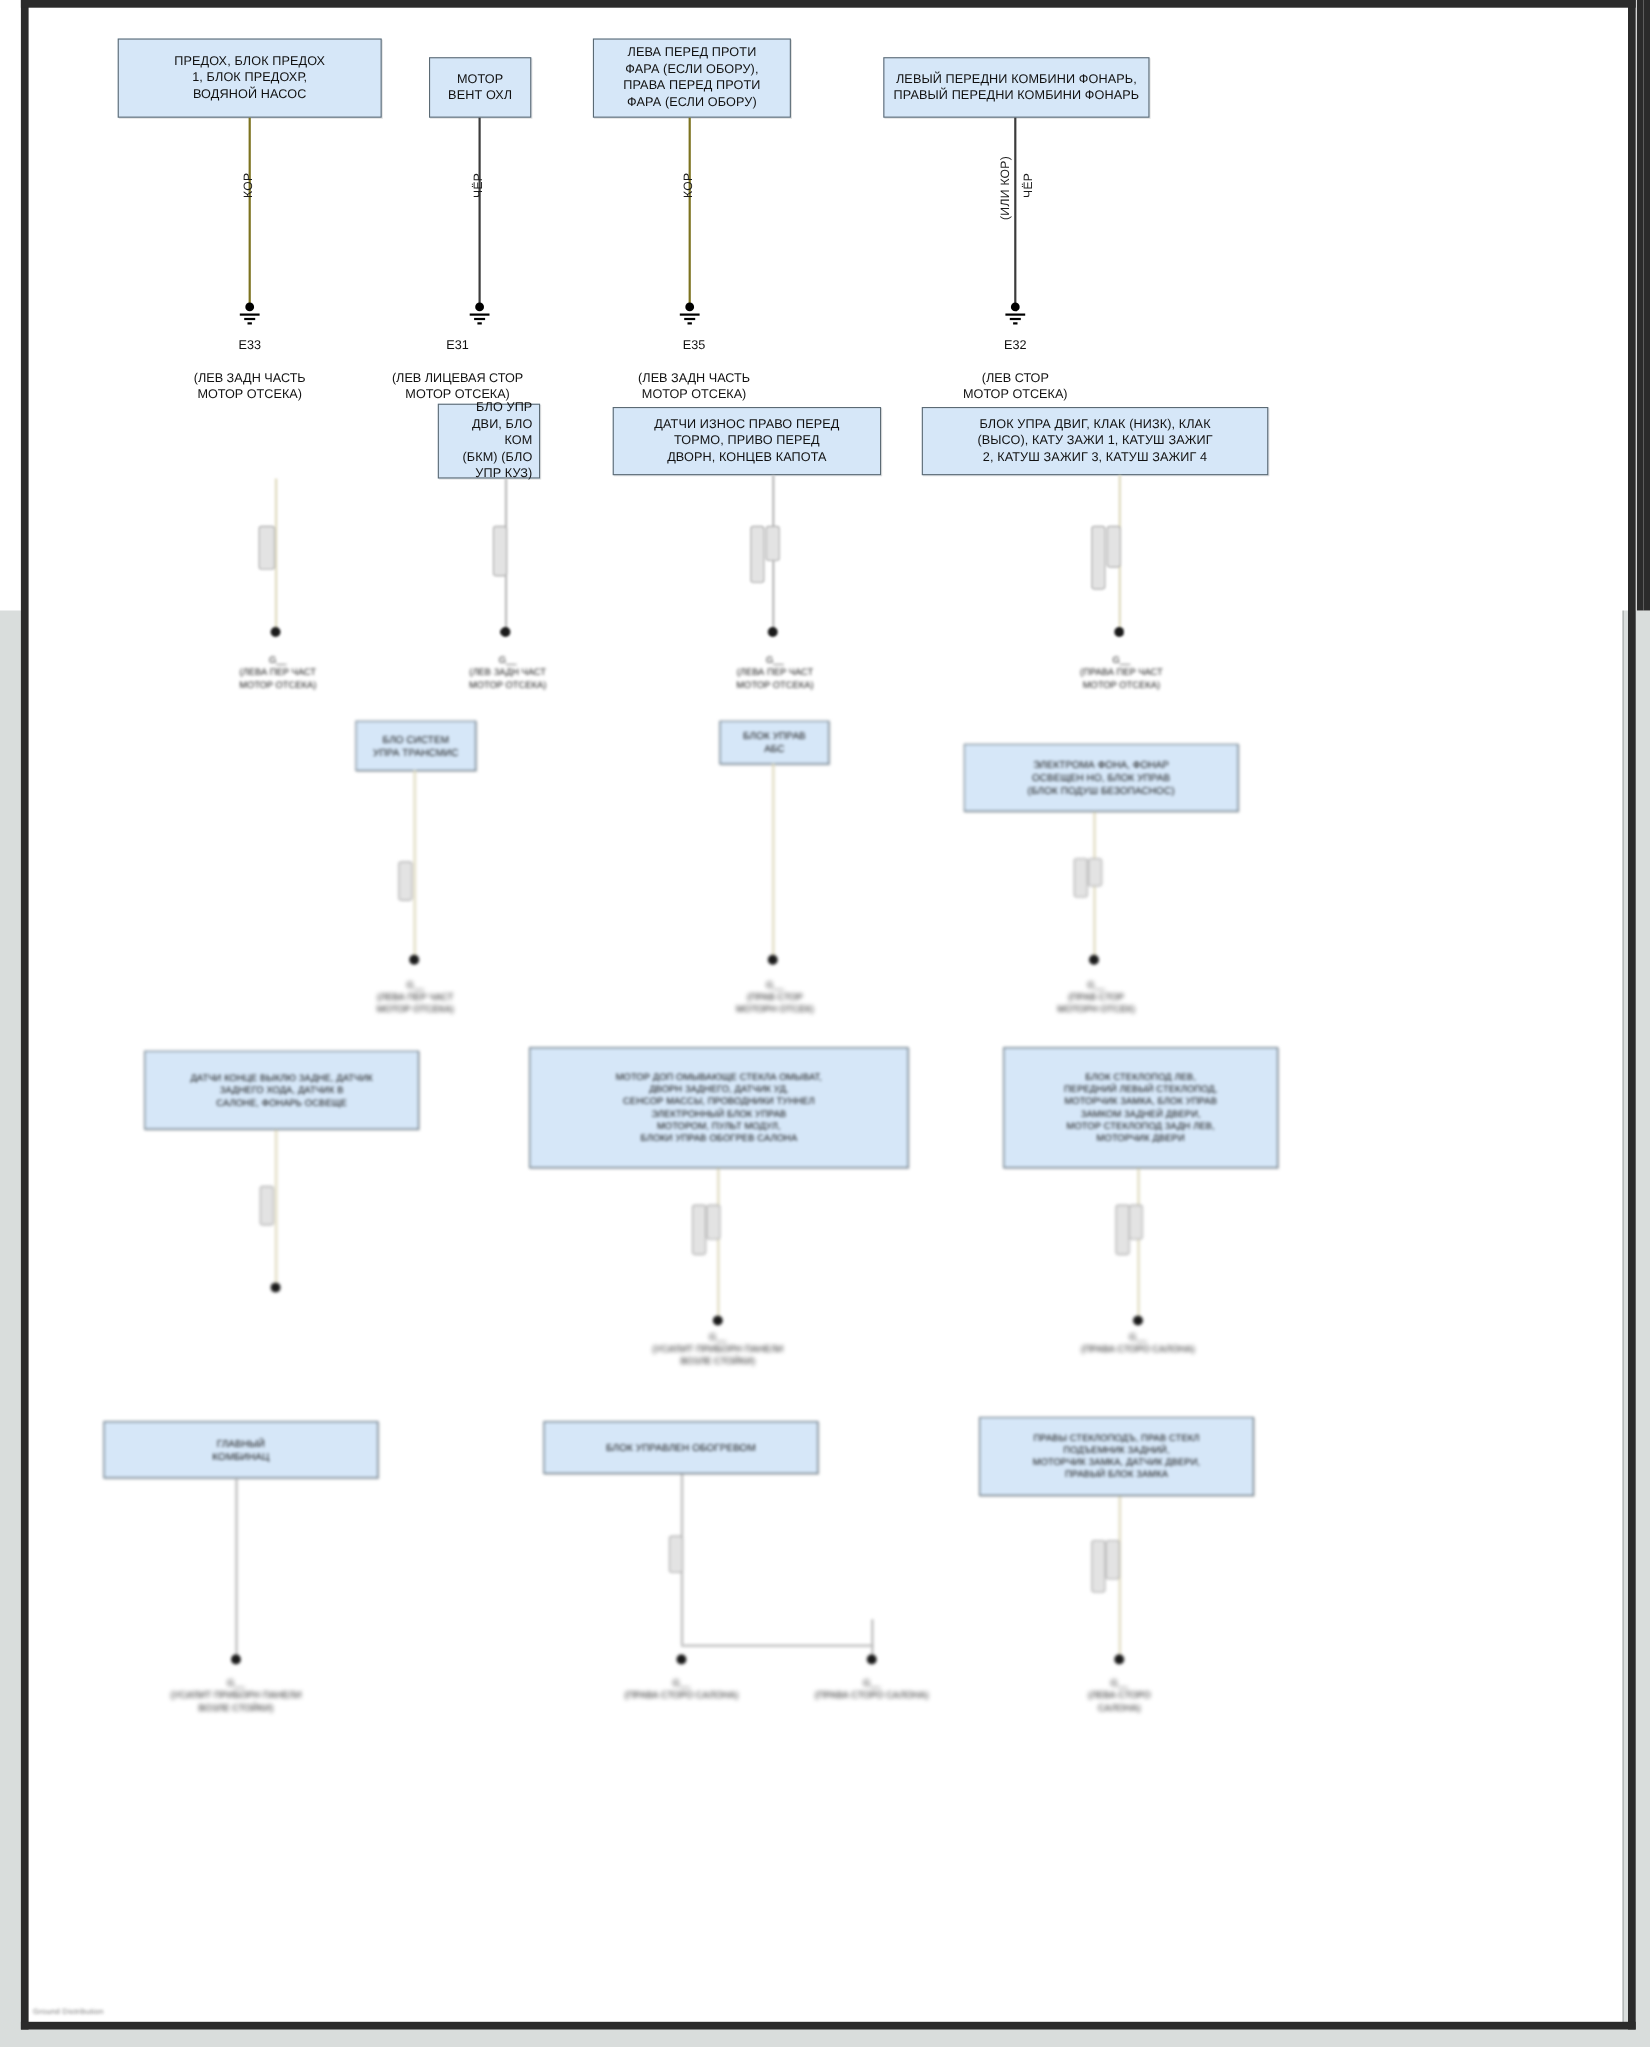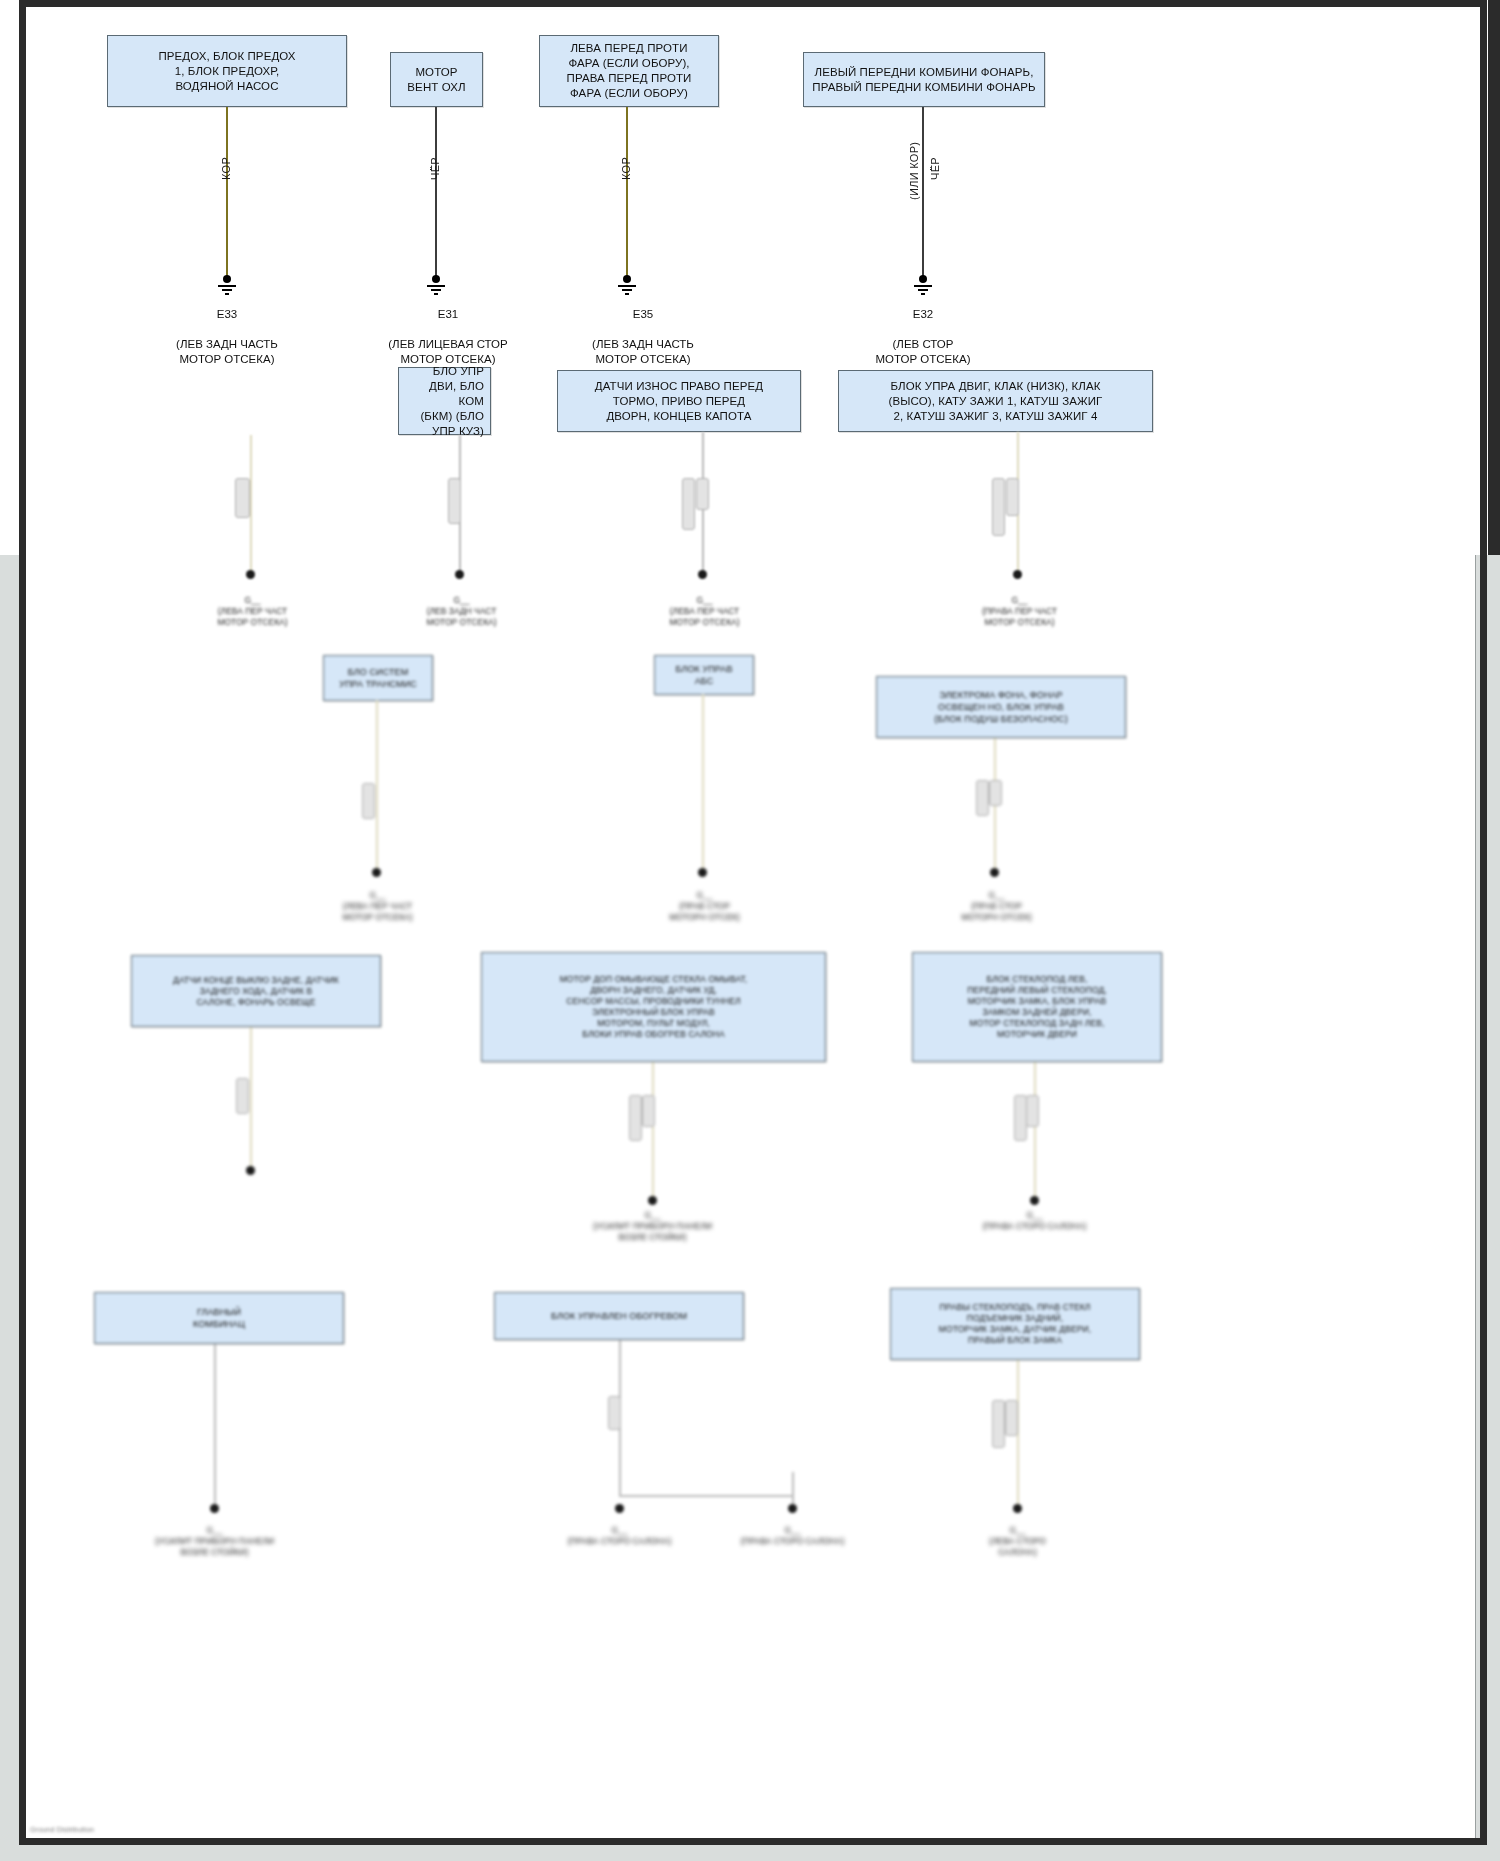--- a/index.html
+++ b/index.html
@@ -198,26 +198,26 @@
     <div class="b1"></div>
     <div class="b2"></div>
     <div class="b3"></div>
   </div>
 
   <div class="gcap" style="left:127px;top:292px;width:200px;">
     <div class="gid">E33</div>
     <div>(ЛЕВ ЗАДН ЧАСТЬ
 МОТОР ОТСЕКА)</div>
   </div>
-  <div class="gcap" style="left:348px;top:292px;width:200px;">
+  <div class="gcap" style="left:316px;top:292px;width:200px;">
     <div class="gid">E31</div>
     <div>(ЛЕВ ЛИЦЕВАЯ СТОР
 МОТОР ОТСЕКА)</div>
   </div>
-  <div class="gcap" style="left:543px;top:292px;width:200px;">
+  <div class="gcap" style="left:531px;top:292px;width:200px;">
     <div class="gid">E35</div>
     <div>(ЛЕВ ЗАДН ЧАСТЬ
 МОТОР ОТСЕКА)</div>
   </div>
   <div class="gcap" style="left:823px;top:292px;width:200px;">
     <div class="gid">E32</div>
     <div>(ЛЕВ СТОР
 МОТОР ОТСЕКА)</div>
   </div>
 

